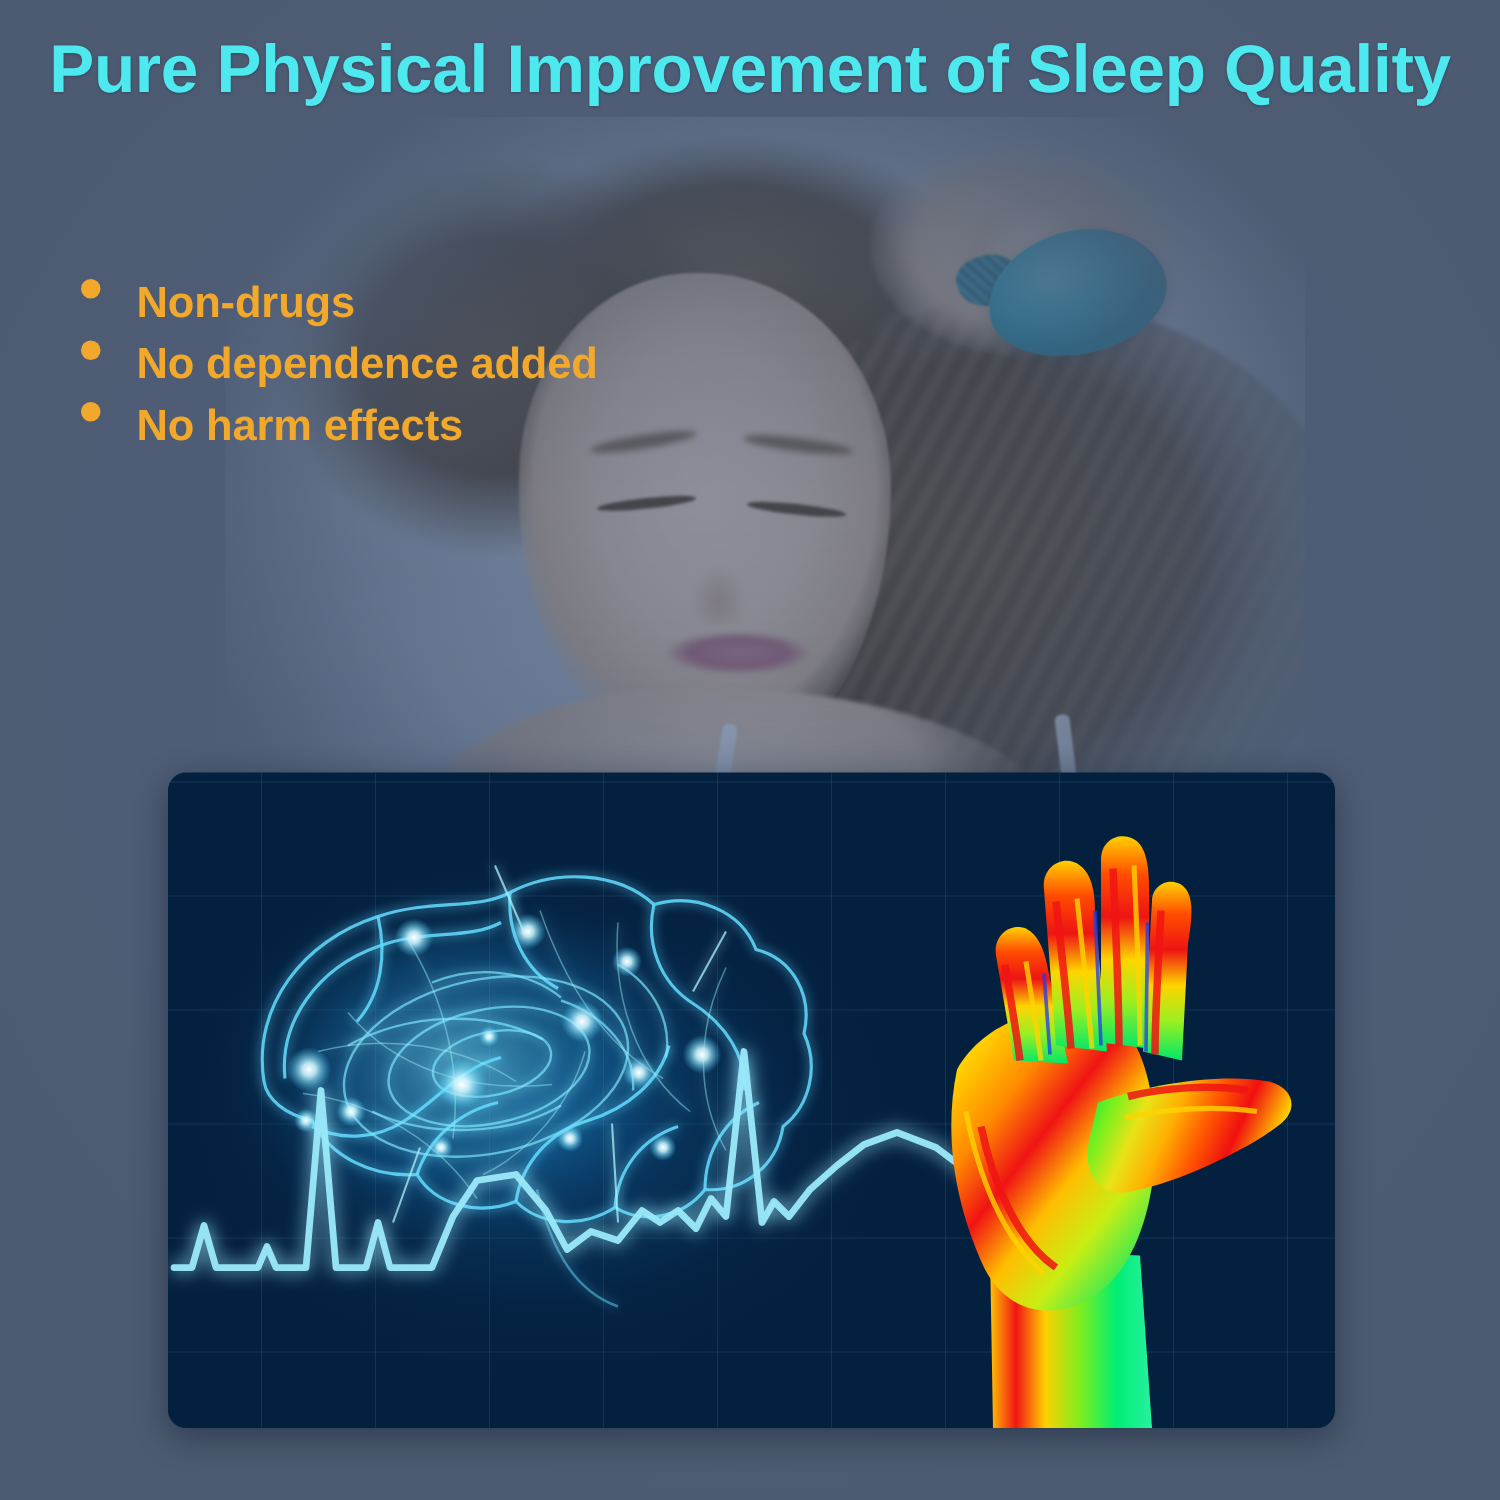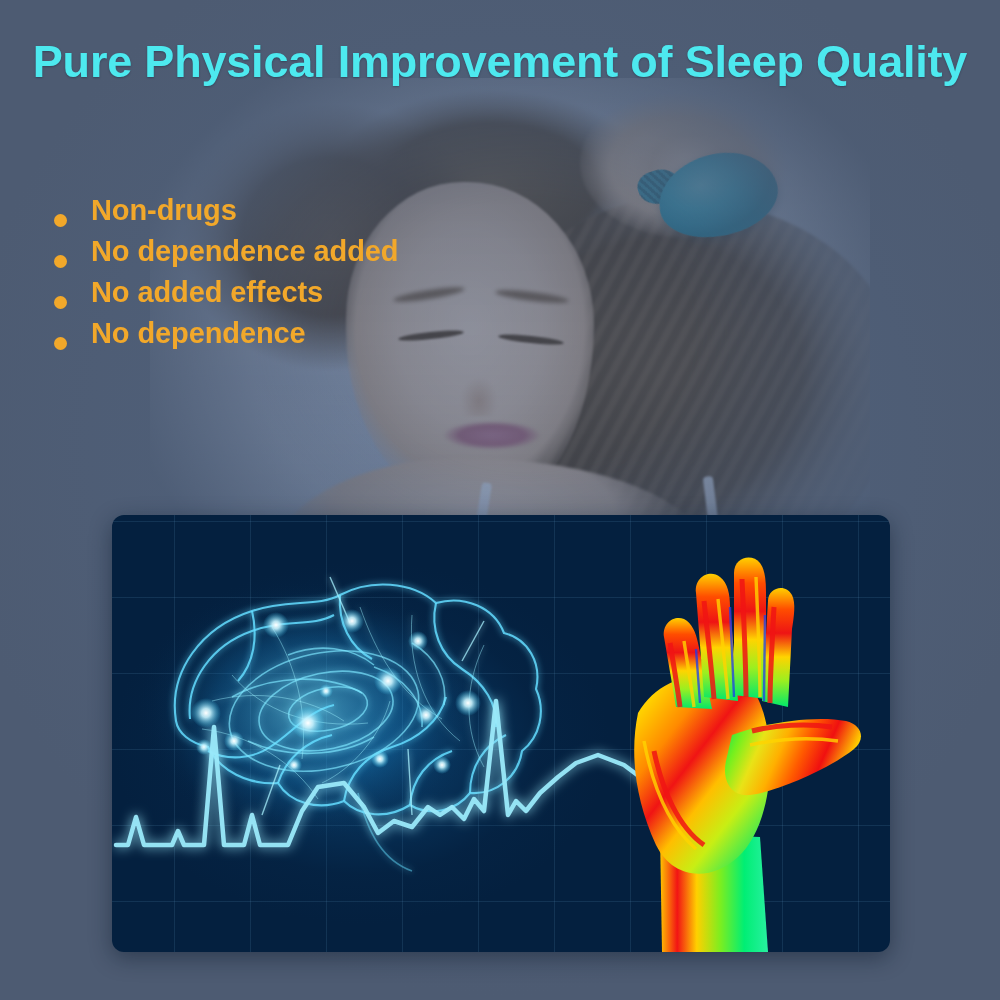--- a/index.html
+++ b/index.html
@@ -148,41 +148,41 @@
     mix-blend-mode: multiply;
   }
   .photo-cool {
     position: absolute; inset: 0;
     background: radial-gradient(ellipse 70% 70% at 50% 45%, rgba(96,130,176,.20) 0%, rgba(77,91,114,.55) 78%, rgba(77,91,114,.92) 100%);
   }
 
   
   .title {
     position: absolute;
-    left: 0; top: 36px;
+    left: 0; top: 20px;
     width: 1000px;
     text-align: center;
     color: #4de9ef;
     font-size: 45px;
     font-weight: 700;
     letter-spacing: -0.2px;
     white-space: nowrap;
     text-shadow: 0 1px 2px rgba(10,30,50,.35);
   }
 
   
   .benefits {
     position: absolute;
     left: 54px; top: 186px;
     list-style: none;
     margin: 0; padding: 0;
   }
   .benefit-row {
     display: flex;
-    align-items: flex-end;
+    align-items: flex-start;
     height: 41px;
   }
   .dot {
     width: 13px; height: 13px;
     border-radius: 50%;
     background: #f2a82a;
     margin-right: 24px;
     flex: 0 0 auto;
   }
   .benefit-label {
@@ -260,25 +260,21 @@
     <li class="benefit-row">
       <span class="dot"></span>
       <span class="benefit-label">Non-drugs</span>
     </li>
     <li class="benefit-row">
       <span class="dot"></span>
       <span class="benefit-label">No dependence added</span>
     </li>
     <li class="benefit-row">
       <span class="dot"></span>
-      <span class="benefit-label">No added effects</span>
-    </li>
-    <li class="benefit-row">
-      <span class="dot"></span>
-      <span class="benefit-label">No dependence</span>
+      <span class="benefit-label">No harm effects</span>
     </li>
   </ul>
 
   <div class="panel">
     <div class="panel-grid"></div>
     <div class="panel-glow"></div>
 
     <svg class="panel-svg" width="778" height="437" viewBox="0 0 778 437">
       <defs>
         <radialGradient id="brainHalo" cx="50%" cy="50%" r="50%">

